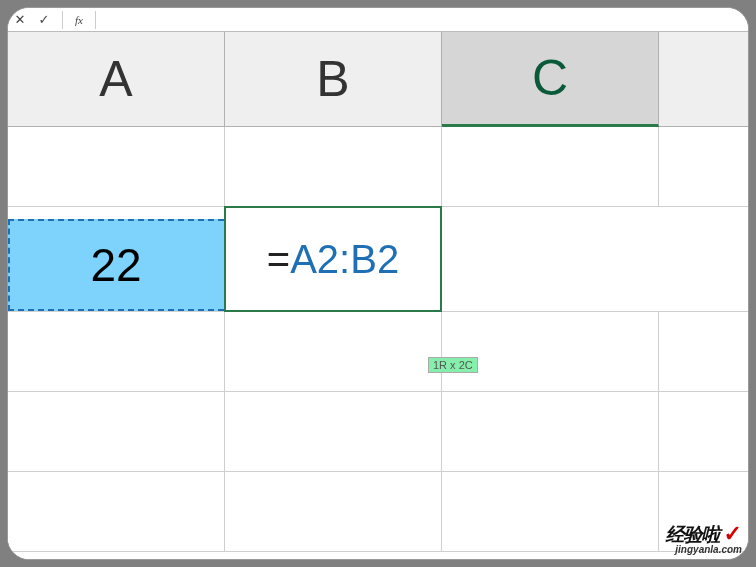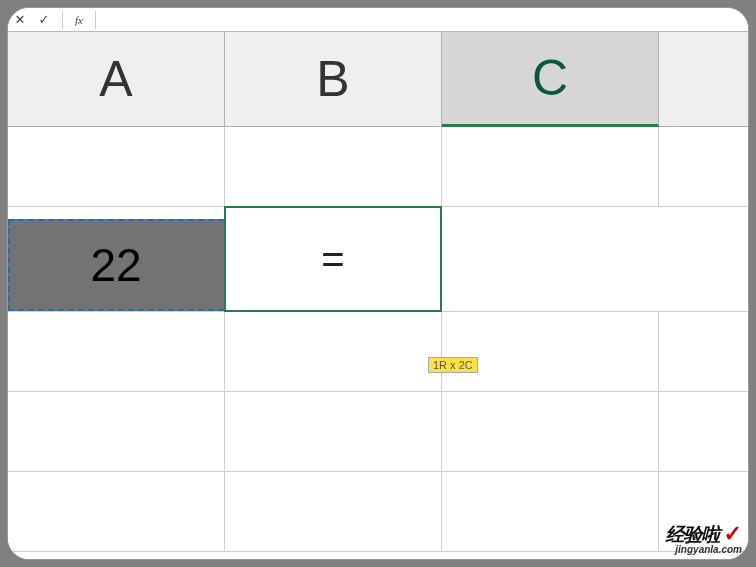--- a/index.html
+++ b/index.html
@@ -124,21 +124,21 @@
       background: #fff;
     }
     .cell.remainder {
       flex: 1;
       border-right: none;
     }
     .row2 {
       height: 105px;
     }
     .cell.marquee {
-      background: #737373;
+      background: #7dd3fc;
       position: relative;
       margin-top: 12px;
     }
     .marquee-border {
       position: absolute;
       inset: 0;
       border: 2px dashed #1f6fb5;
       pointer-events: none;
     }
     .marquee-left .marquee-border { border-right: none; }
@@ -174,21 +174,21 @@
       border: 1px solid #000;
     }
     .cursor-plus::before { left: 5px; top: 0; width: 2px; height: 12px; }
     .cursor-plus::after { top: 5px; left: 0; height: 2px; width: 12px; }
     .size-tip {
       position: absolute;
       left: 420px;
       top: 325px;
       font-size: 11px;
       color: #555;
-      background: #fde047;
+      background: #86efac;
       border: 1px solid #aaa;
       padding: 1px 4px;
     }
     .watermark {
       position: absolute;
       right: 14px;
       bottom: 12px;
       text-align: right;
       line-height: 1;
     }
@@ -244,20 +244,21 @@
       </div>
 
       <div class="data-row row2">
         <div class="cell marquee marquee-left">
           <span>22</span>
           <div class="marquee-border"></div>
         </div>
         <div class="cell active">
           <div class="formula-content">
             <span class="eq-sign">=</span>
+              <span class="ref-text">A2:B2</span>
           </div>
           <div class="active-border"></div>
         </div>
         <div class="cell remainder"></div>
       </div>
 
       <div class="data-row">
         <div class="cell"></div>
         <div class="cell"></div>
         <div class="cell"></div>

